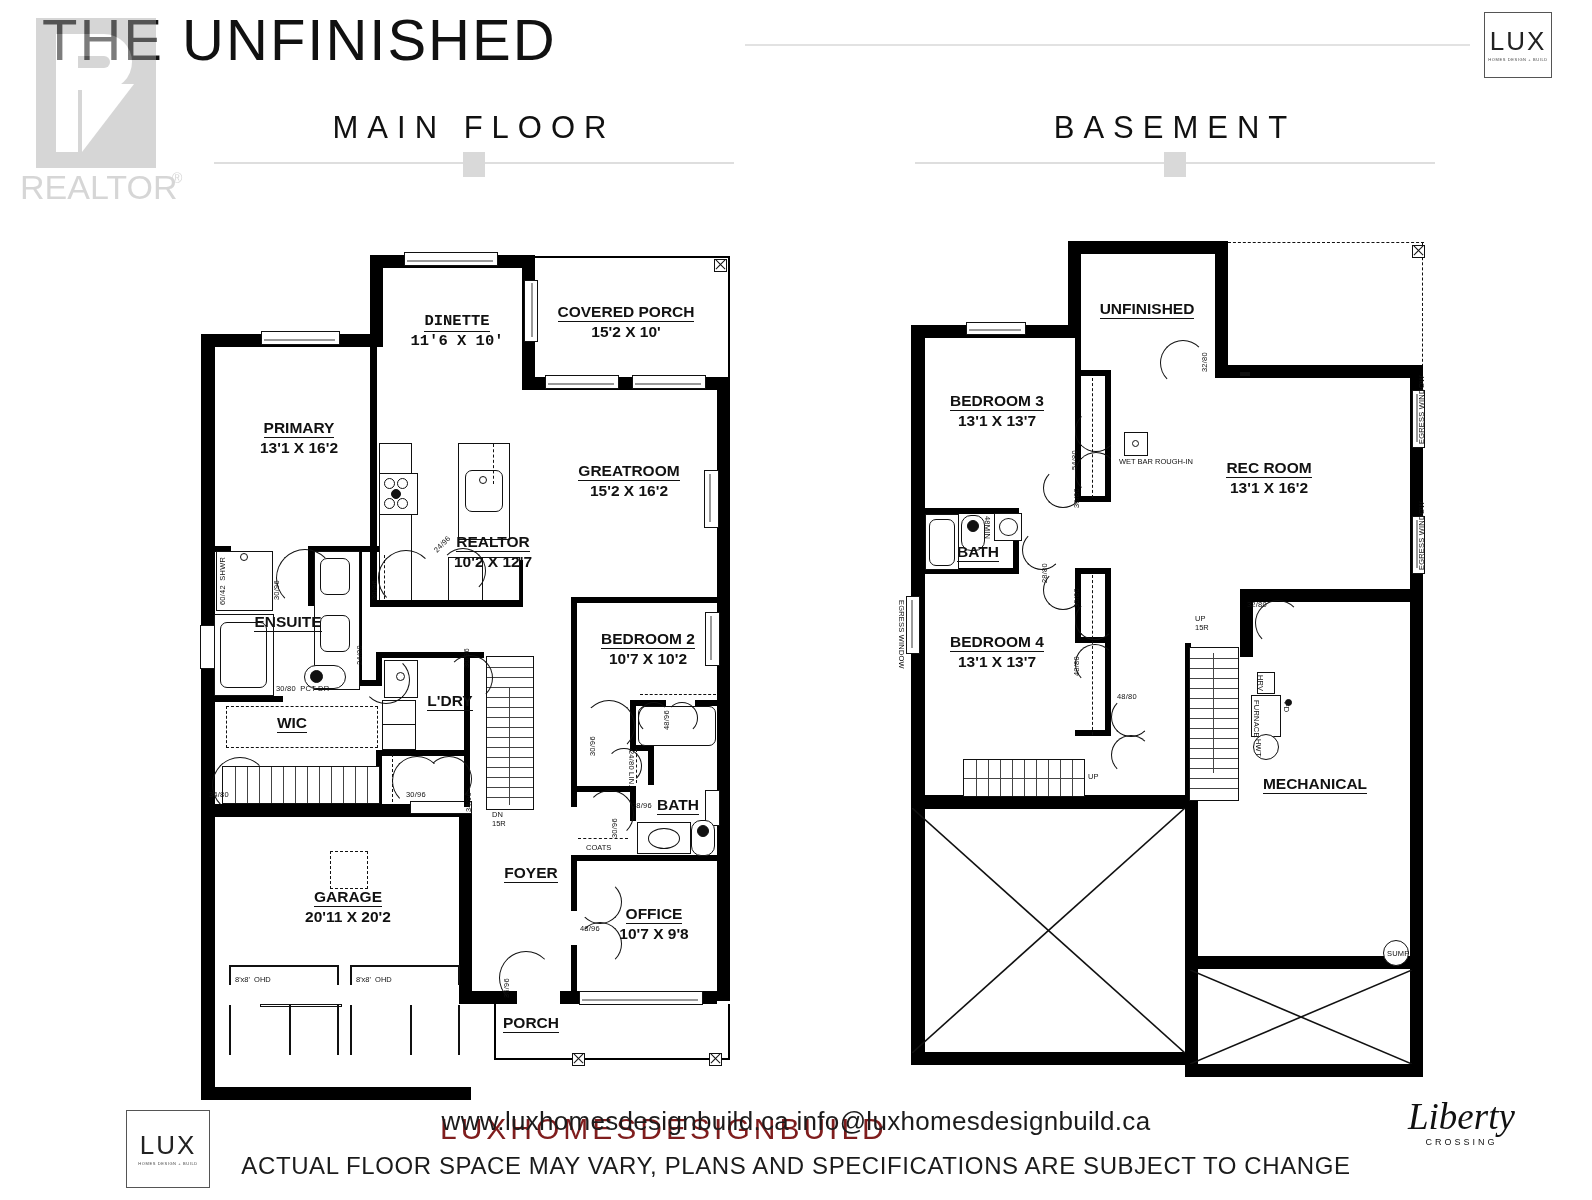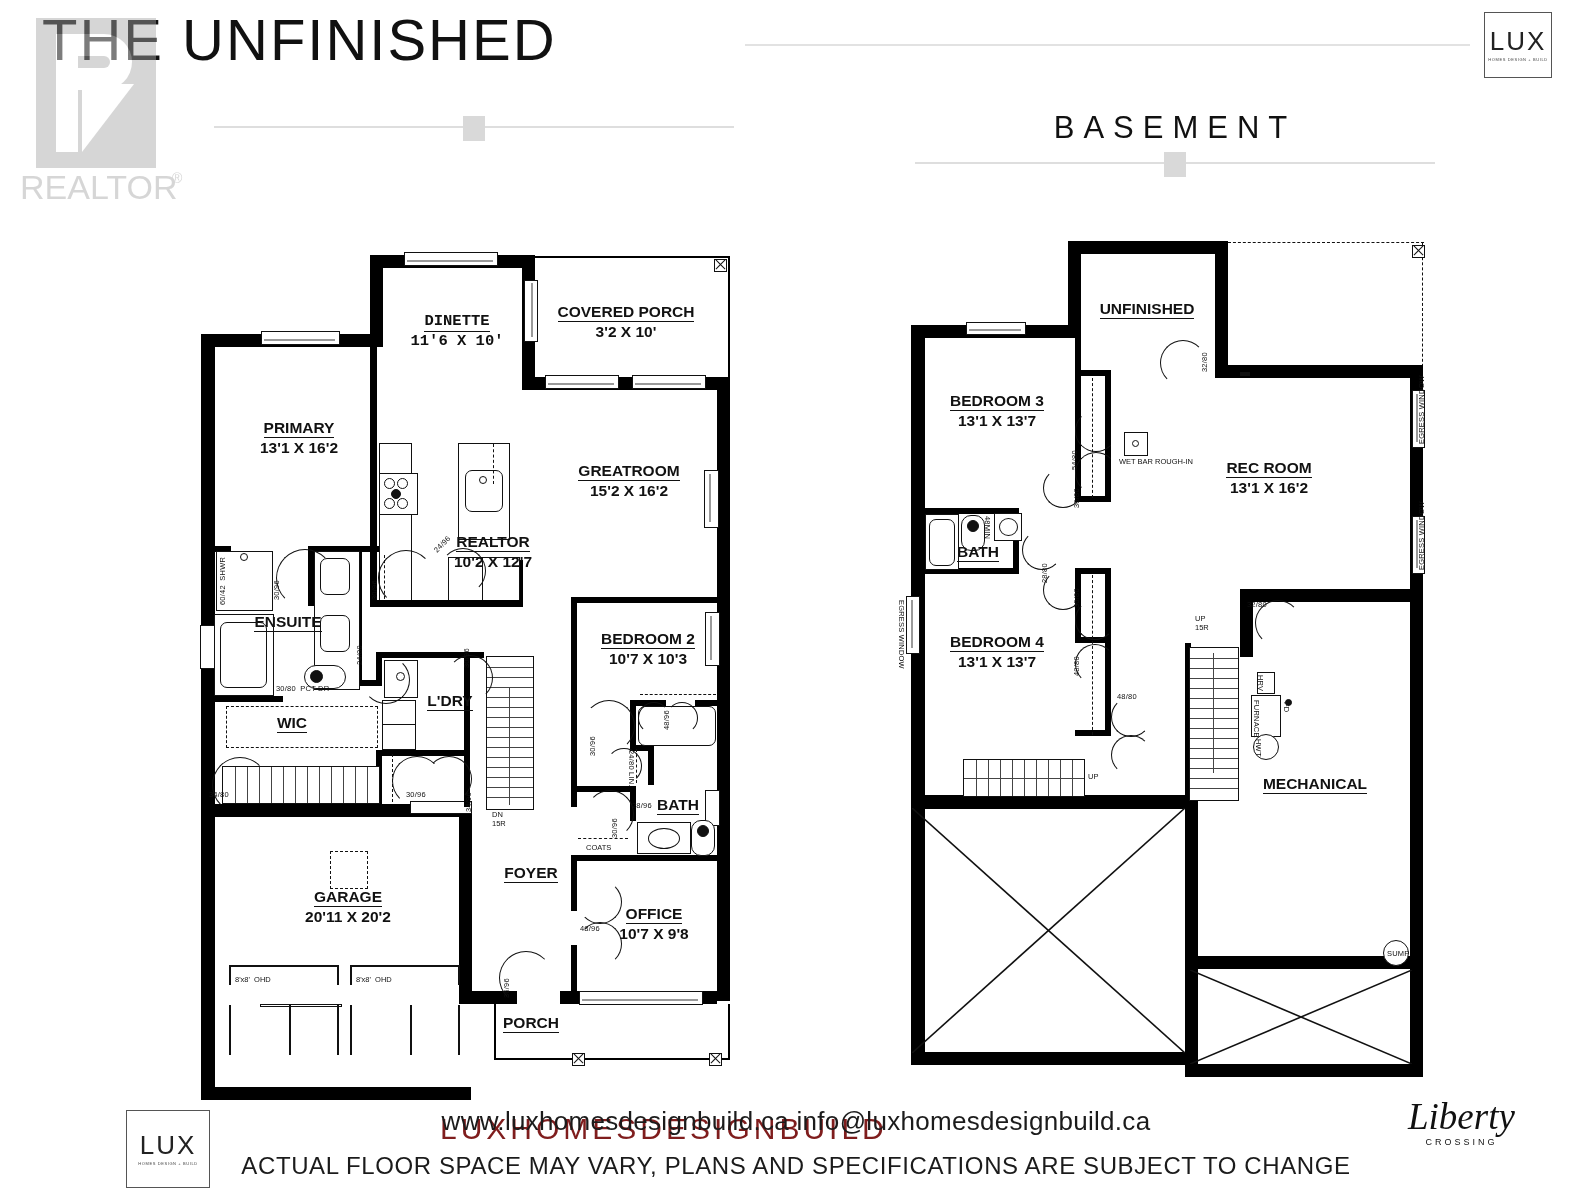--- a/index.html
+++ b/index.html
@@ -103,20 +103,21 @@
 </div>
 
 <div class="head-rule" style="left:745px;top:44px;width:725px;"></div>
 
 <div class="lux-box" style="left:1484px;top:12px;width:66px;height:64px;">
   <div class="lux">LUX</div>
   <div class="luxsub">HOMES DESIGN + BUILD</div>
 </div>
 
 <div class="floor-head" style="left:214px;top:110px;width:520px;">
+  <div class="fname">MAIN FLOOR</div>
   <div class="rule">
       <div class="knob"></div>
     </div>
 </div>
 
 <div class="floor-head" style="left:915px;top:110px;width:520px;text-align:center;">
   <div class="fname">BASEMENT</div>
   <div class="rule">
       <div class="knob"></div>
     </div>
@@ -338,42 +339,42 @@
   <div class="rm" style="left:238px;top:419px;width:122px;">
     <span class="nm">PRIMARY</span>
     <div class="dm">13'1 X 16'2</div>
   </div>
   <div class="rm" style="left:396px;top:313px;width:122px;font-family:Liberation Mono, monospace;">
     <span class="nm">DINETTE</span>
     <div class="dm">11'6 X 10'</div>
   </div>
   <div class="rm" style="left:546px;top:303px;width:160px;">
     <span class="nm">COVERED PORCH</span>
-    <div class="dm">3'2 X 10'</div>
+    <div class="dm">15'2 X 10'</div>
   </div>
   <div class="rm" style="left:564px;top:462px;width:130px;">
     <span class="nm">GREATROOM</span>
     <div class="dm">15'2 X 16'2</div>
   </div>
   <div class="rm" style="left:438px;top:533px;width:110px;">
     <span class="nm">REALTOR</span>
     <div class="dm">10'2 X 12'7</div>
   </div>
   <div class="rm" style="left:246px;top:613px;width:84px;">
     <span class="nm">ENSUITE</span>
   </div>
   <div class="rm" style="left:262px;top:714px;width:60px;">
     <span class="nm">WIC</span>
   </div>
   <div class="rm" style="left:420px;top:692px;width:60px;">
     <span class="nm">L'DRY</span>
   </div>
   <div class="rm" style="left:590px;top:630px;width:116px;">
     <span class="nm">BEDROOM 2</span>
-    <div class="dm">10'7 X 10'3</div>
+    <div class="dm">10'7 X 10'2</div>
   </div>
   <div class="rm" style="left:650px;top:796px;width:56px;">
     <span class="nm">BATH</span>
   </div>
   <div class="rm" style="left:496px;top:864px;width:70px;">
     <span class="nm">FOYER</span>
   </div>
   <div class="rm" style="left:604px;top:905px;width:100px;">
     <span class="nm">OFFICE</span>
     <div class="dm">10'7 X 9'8</div>

